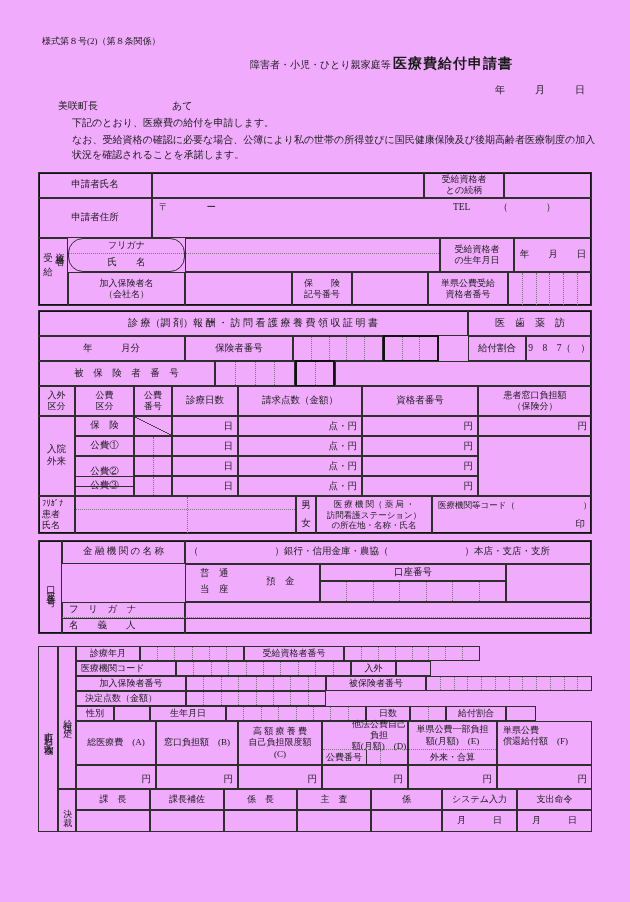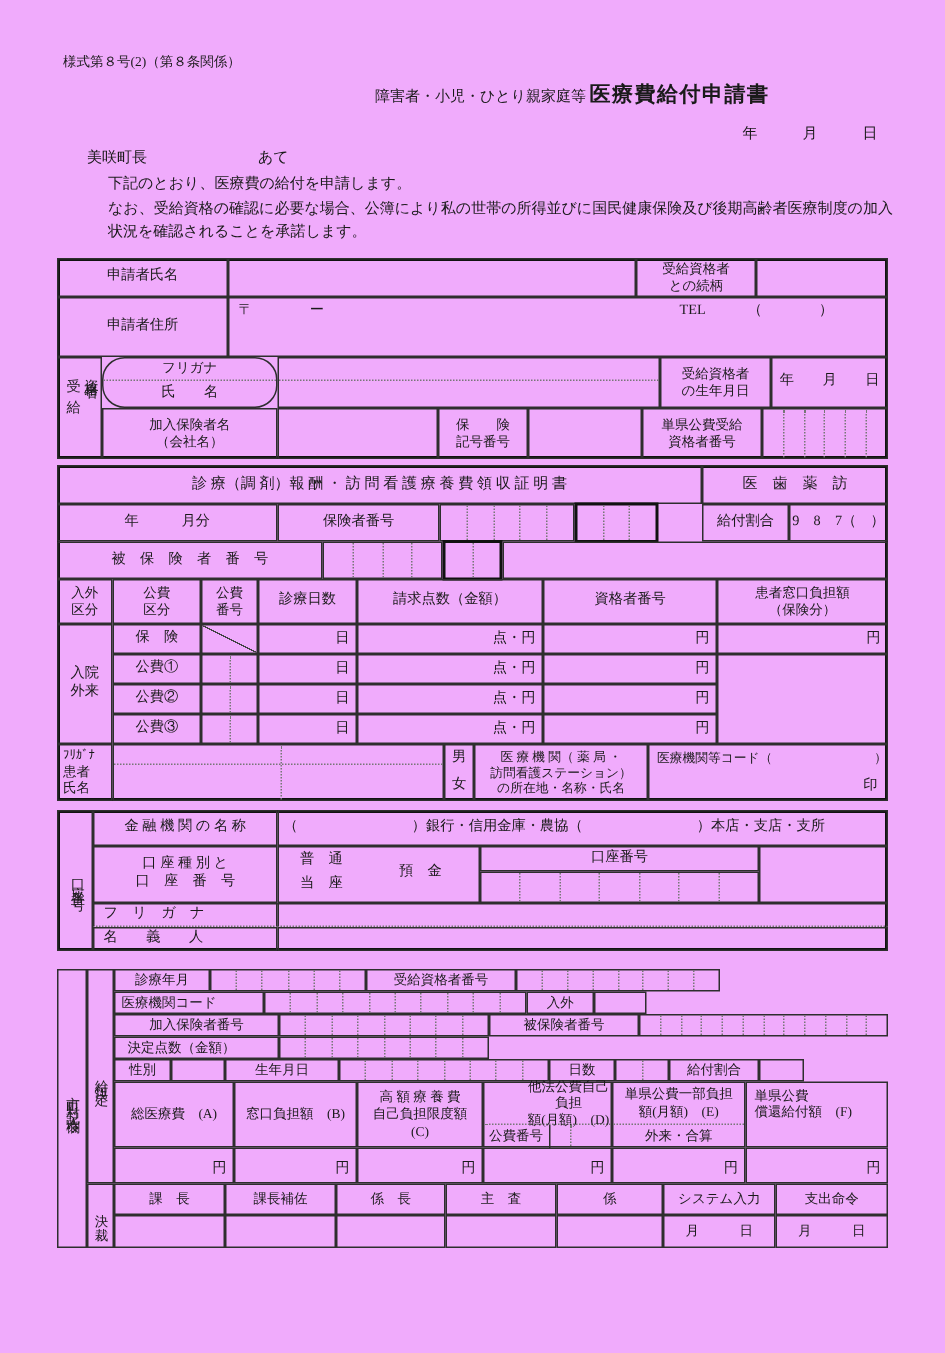--- a/index.html
+++ b/index.html
@@ -181,21 +181,21 @@
       <span>日</span>
     </div>
   <div class="c bd rgt" style="left:238px;top:436px;width:124px;height:20px;">
       <span>点・円</span>
     </div>
   <div class="c bd rgt" style="left:362px;top:436px;width:116px;height:20px;">
       <span>円</span>
     </div>
   <div class="c bd" style="left:478px;top:436px;width:114px;height:60px;"></div>
 
-  <div class="c bd ctr" style="left:75px;top:456px;width:59px;height:20px;">公費②</div>
+  <div class="c bd ctr" style="left:75px;top:456px;width:59px;height:31px;">公費②</div>
   <div class="c bd" style="left:134px;top:456px;width:38px;height:20px;">
       <div class="half"></div>
     </div>
   <div class="c bd rgt" style="left:172px;top:456px;width:66px;height:20px;">
       <span>日</span>
     </div>
   <div class="c bd rgt" style="left:238px;top:456px;width:124px;height:20px;">
       <span>点・円</span>
     </div>
   <div class="c bd rgt" style="left:362px;top:456px;width:116px;height:20px;">
@@ -239,24 +239,20 @@
     <span class="c" style="right:6px;bottom:2px;left:auto;">印</span>
   </div>
 
   <div class="c bold" style="left:38px;top:540px;width:554px;height:94px;"></div>
   <div class="c bd ctr" style="left:38px;top:540px;width:24px;height:94px;">
     <span class="vt" style="letter-spacing:4px;">口座番号</span>
   </div>
   <div class="c bd ctr" style="left:62px;top:540px;width:123px;height:24px;">金 融 機 関 の 名 称</div>
   <div class="c bd" style="left:185px;top:540px;width:407px;height:24px;display:flex;align-items:center;padding-left:3px;">
     <span>（　　　　　　　　）銀行・信用金庫・農協（　　　　　　　　）本店・支店・支所</span>
-  </div>
-  <div class="c bd col" style="left:62px;top:564px;width:123px;height:38px;">
-    <span>口 座 種 別 と</span>
-    <span>口　座　番　号</span>
   </div>
   <div class="c bd" style="left:185px;top:564px;width:135px;height:38px;">
     <span class="c" style="left:14px;top:3px;">普　通</span>
     <span class="c" style="left:14px;top:19px;">当　座</span>
     <span class="c" style="left:80px;top:11px;">預　金</span>
   </div>
   <div class="c bd ctr" style="left:320px;top:564px;width:186px;height:17px;">口座番号</div>
   <div class="c bd dg" style="left:320px;top:581px;width:186px;height:21px;">
     <i></i>
       <i></i>

